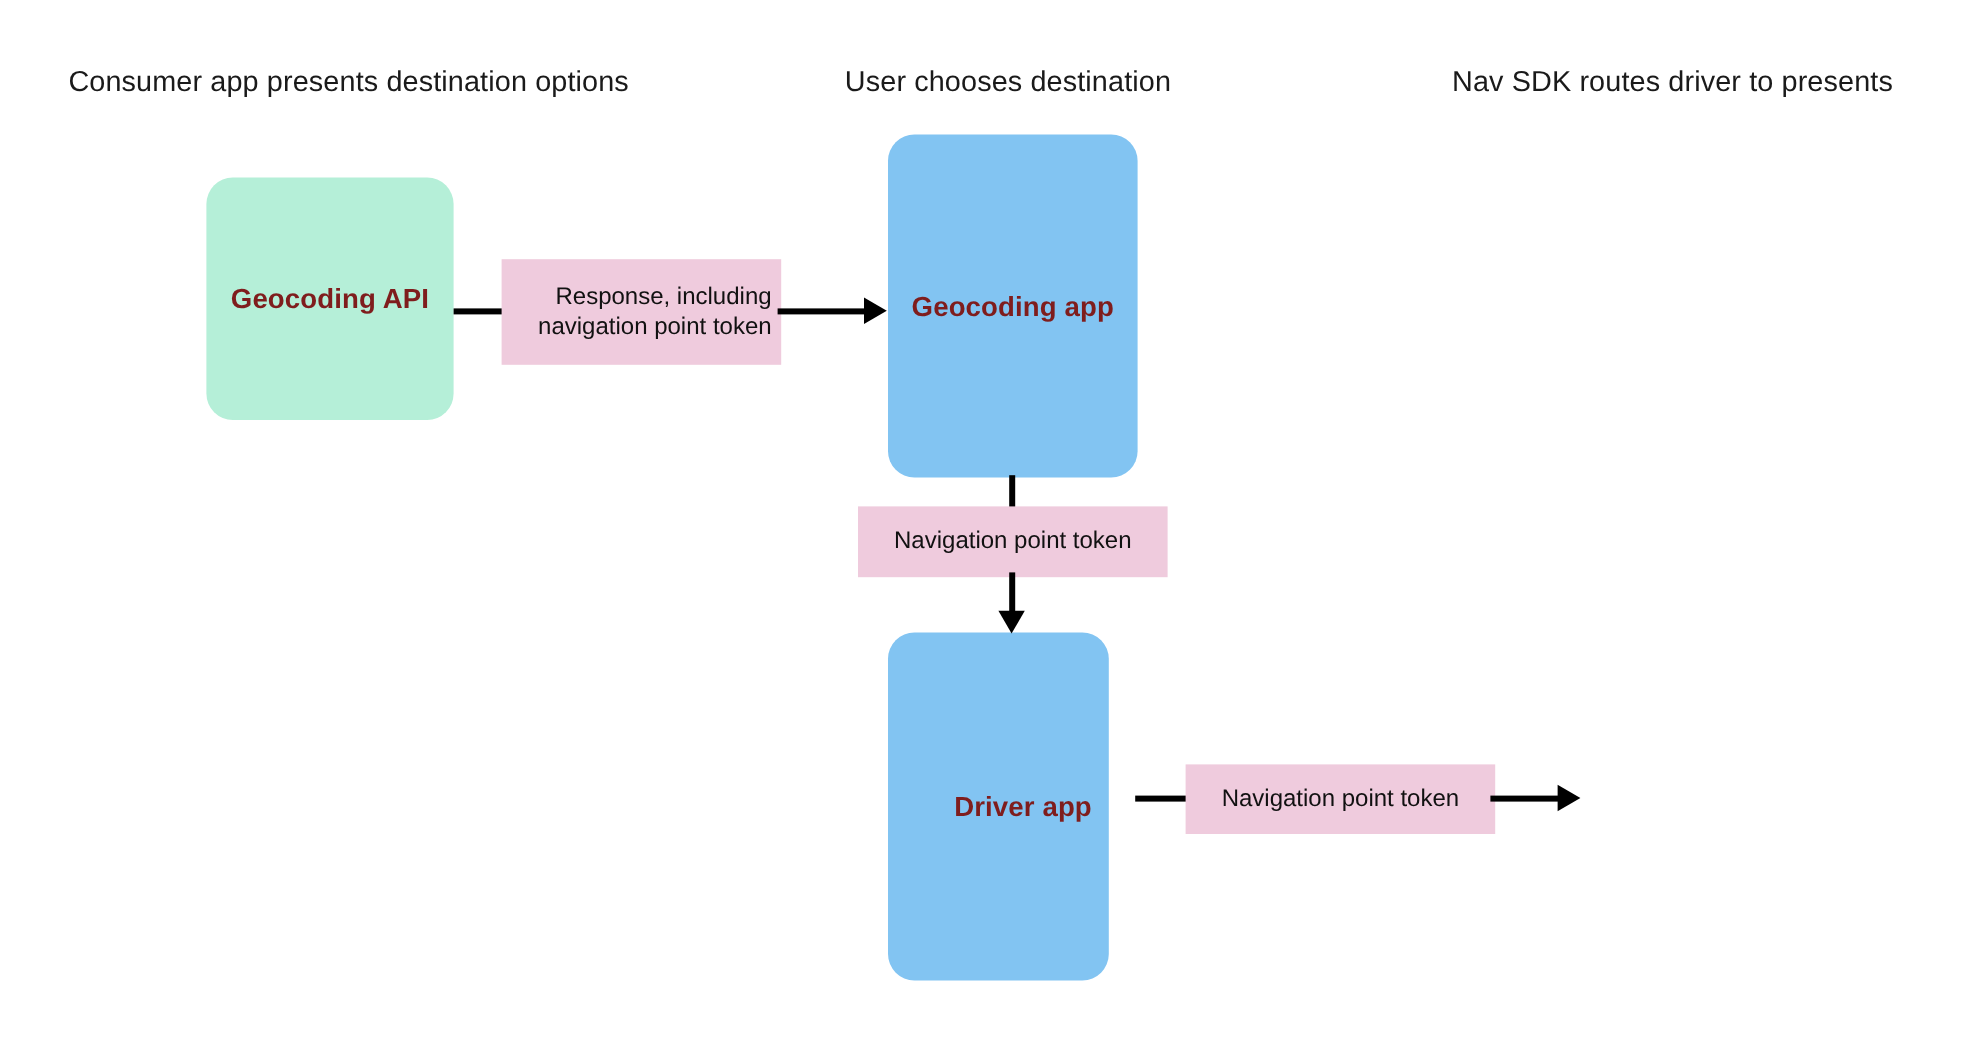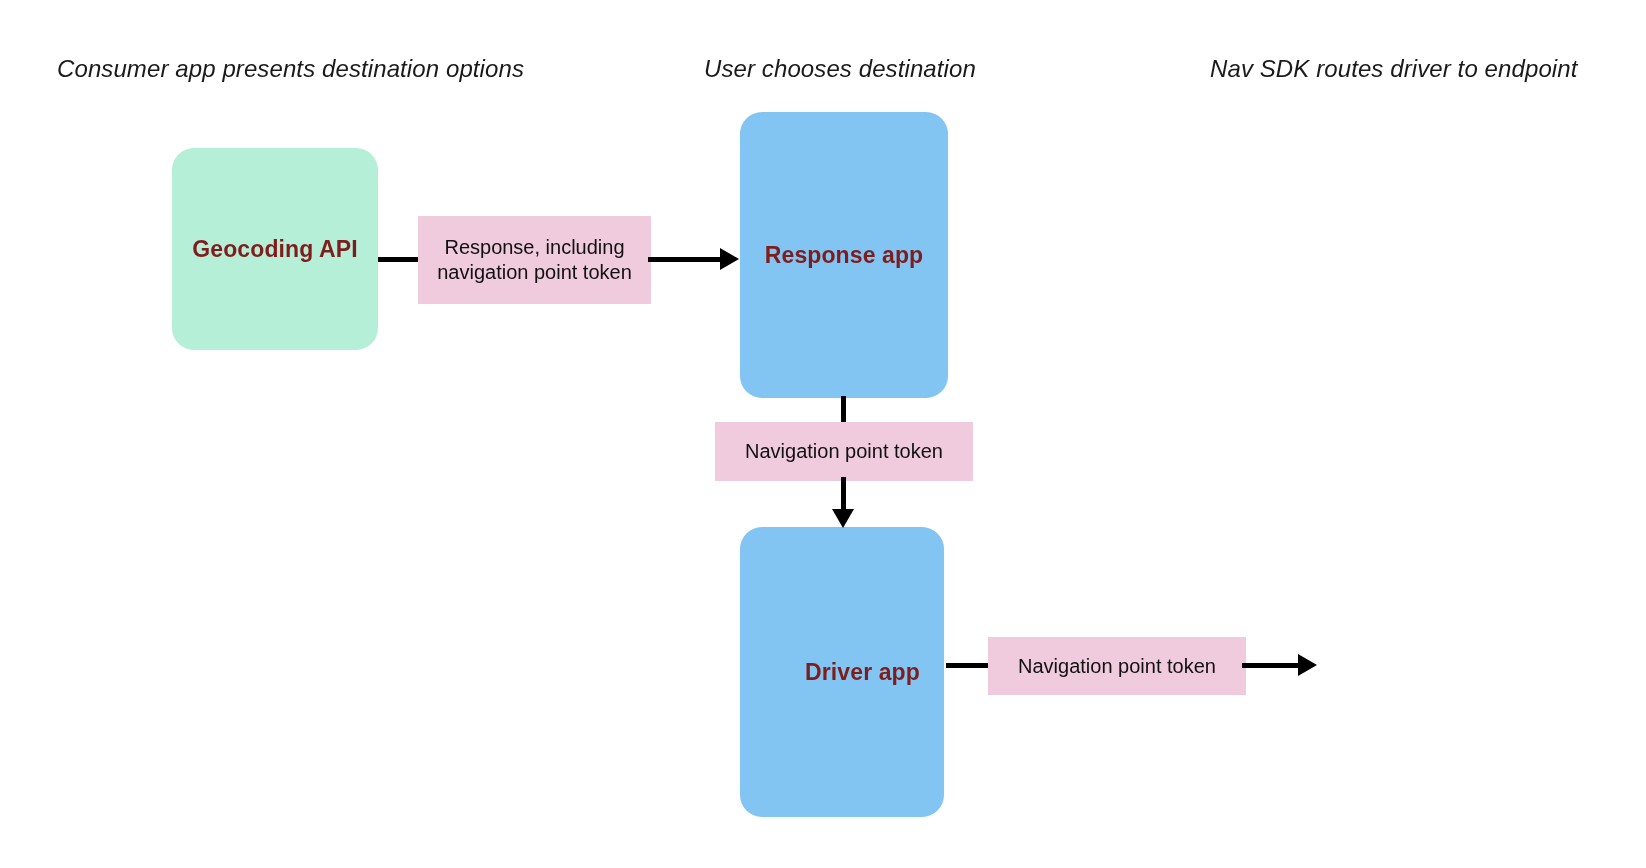--- a/index.html
+++ b/index.html
@@ -23,21 +23,20 @@
 
   
   .column-heading {
     position: absolute;
     font-size: 24px;
     line-height: 28px;
     font-weight: 400;
     color: #1a1a1a;
     white-space: nowrap;
     letter-spacing: 0.1px;
-    font-style: italic;
   }
   #heading-consumer { left: 57px;   top: 55px; }
   #heading-user     { left: 704px;  top: 55px; }
   #heading-navsdk   { left: 1210px; top: 55px; }
 
   
   .node-box {
     position: absolute;
     display: flex;
     align-items: center;
@@ -56,21 +55,21 @@
     width: 206px; height: 202px;
     background: #b5efd8;
   }
   #node-consumer-app {
     left: 740px; top: 112px;
     width: 208px; height: 286px;
     background: #82c4f2;
   }
   #node-driver-app {
     left: 740px; top: 527px;
-    width: 204px; height: 290px;
+    width: 184px; height: 290px;
     background: #82c4f2;
     padding-left: 41px;
   }
   #node-nav-sdk {
     left: 1316px; top: 568px;
     width: 205px; height: 200px;
     background: #e8a68c;
   }
 
   
@@ -81,20 +80,21 @@
     justify-content: center;
     background: #efcbdd;
     text-align: center;
     padding: 0 8px;
   }
   .edge-label-text {
     font-size: 20px;
     line-height: 25px;
     font-weight: 400;
     color: #111111;
+    text-align: right;
   }
   #label-response-token {
     left: 418px; top: 216px;
     width: 233px; height: 88px;
   }
   #label-nav-token-vertical {
     left: 715px; top: 422px;
     width: 258px; height: 59px;
   }
   #label-nav-token-horizontal {
@@ -144,28 +144,28 @@
 </style>
 </head>
 <body style="background: rgb(255, 255, 255);">
 
 <div id="diagram-canvas">
 
   <div class="column-heading" id="heading-consumer">Consumer app presents destination options</div>
 
   <div class="column-heading" id="heading-user">User chooses destination</div>
 
-  <div class="column-heading" id="heading-navsdk">Nav SDK routes driver to endpoint</div>
+  <div class="column-heading" id="heading-navsdk">Nav SDK routes driver to presents</div>
 
   <div class="node-box" id="node-geocoding-api" style="background: rgb(181, 239, 216);">
     <span class="node-label">Geocoding API</span>
   </div>
 
   <div class="node-box" id="node-consumer-app" style="background: rgb(130, 196, 242);">
-    <span class="node-label">Response app</span>
+    <span class="node-label">Geocoding app</span>
   </div>
 
   <div class="node-box" id="node-driver-app" style="background: rgb(130, 196, 242);">
     <span class="node-label">Driver app</span>
   </div>
 
 
   <div class="connector connector-h" id="line-geocoding-to-label" style="background: rgb(0, 0, 0);"></div>
 
   <div class="edge-label" id="label-response-token" style="background: rgb(239, 203, 221);">

